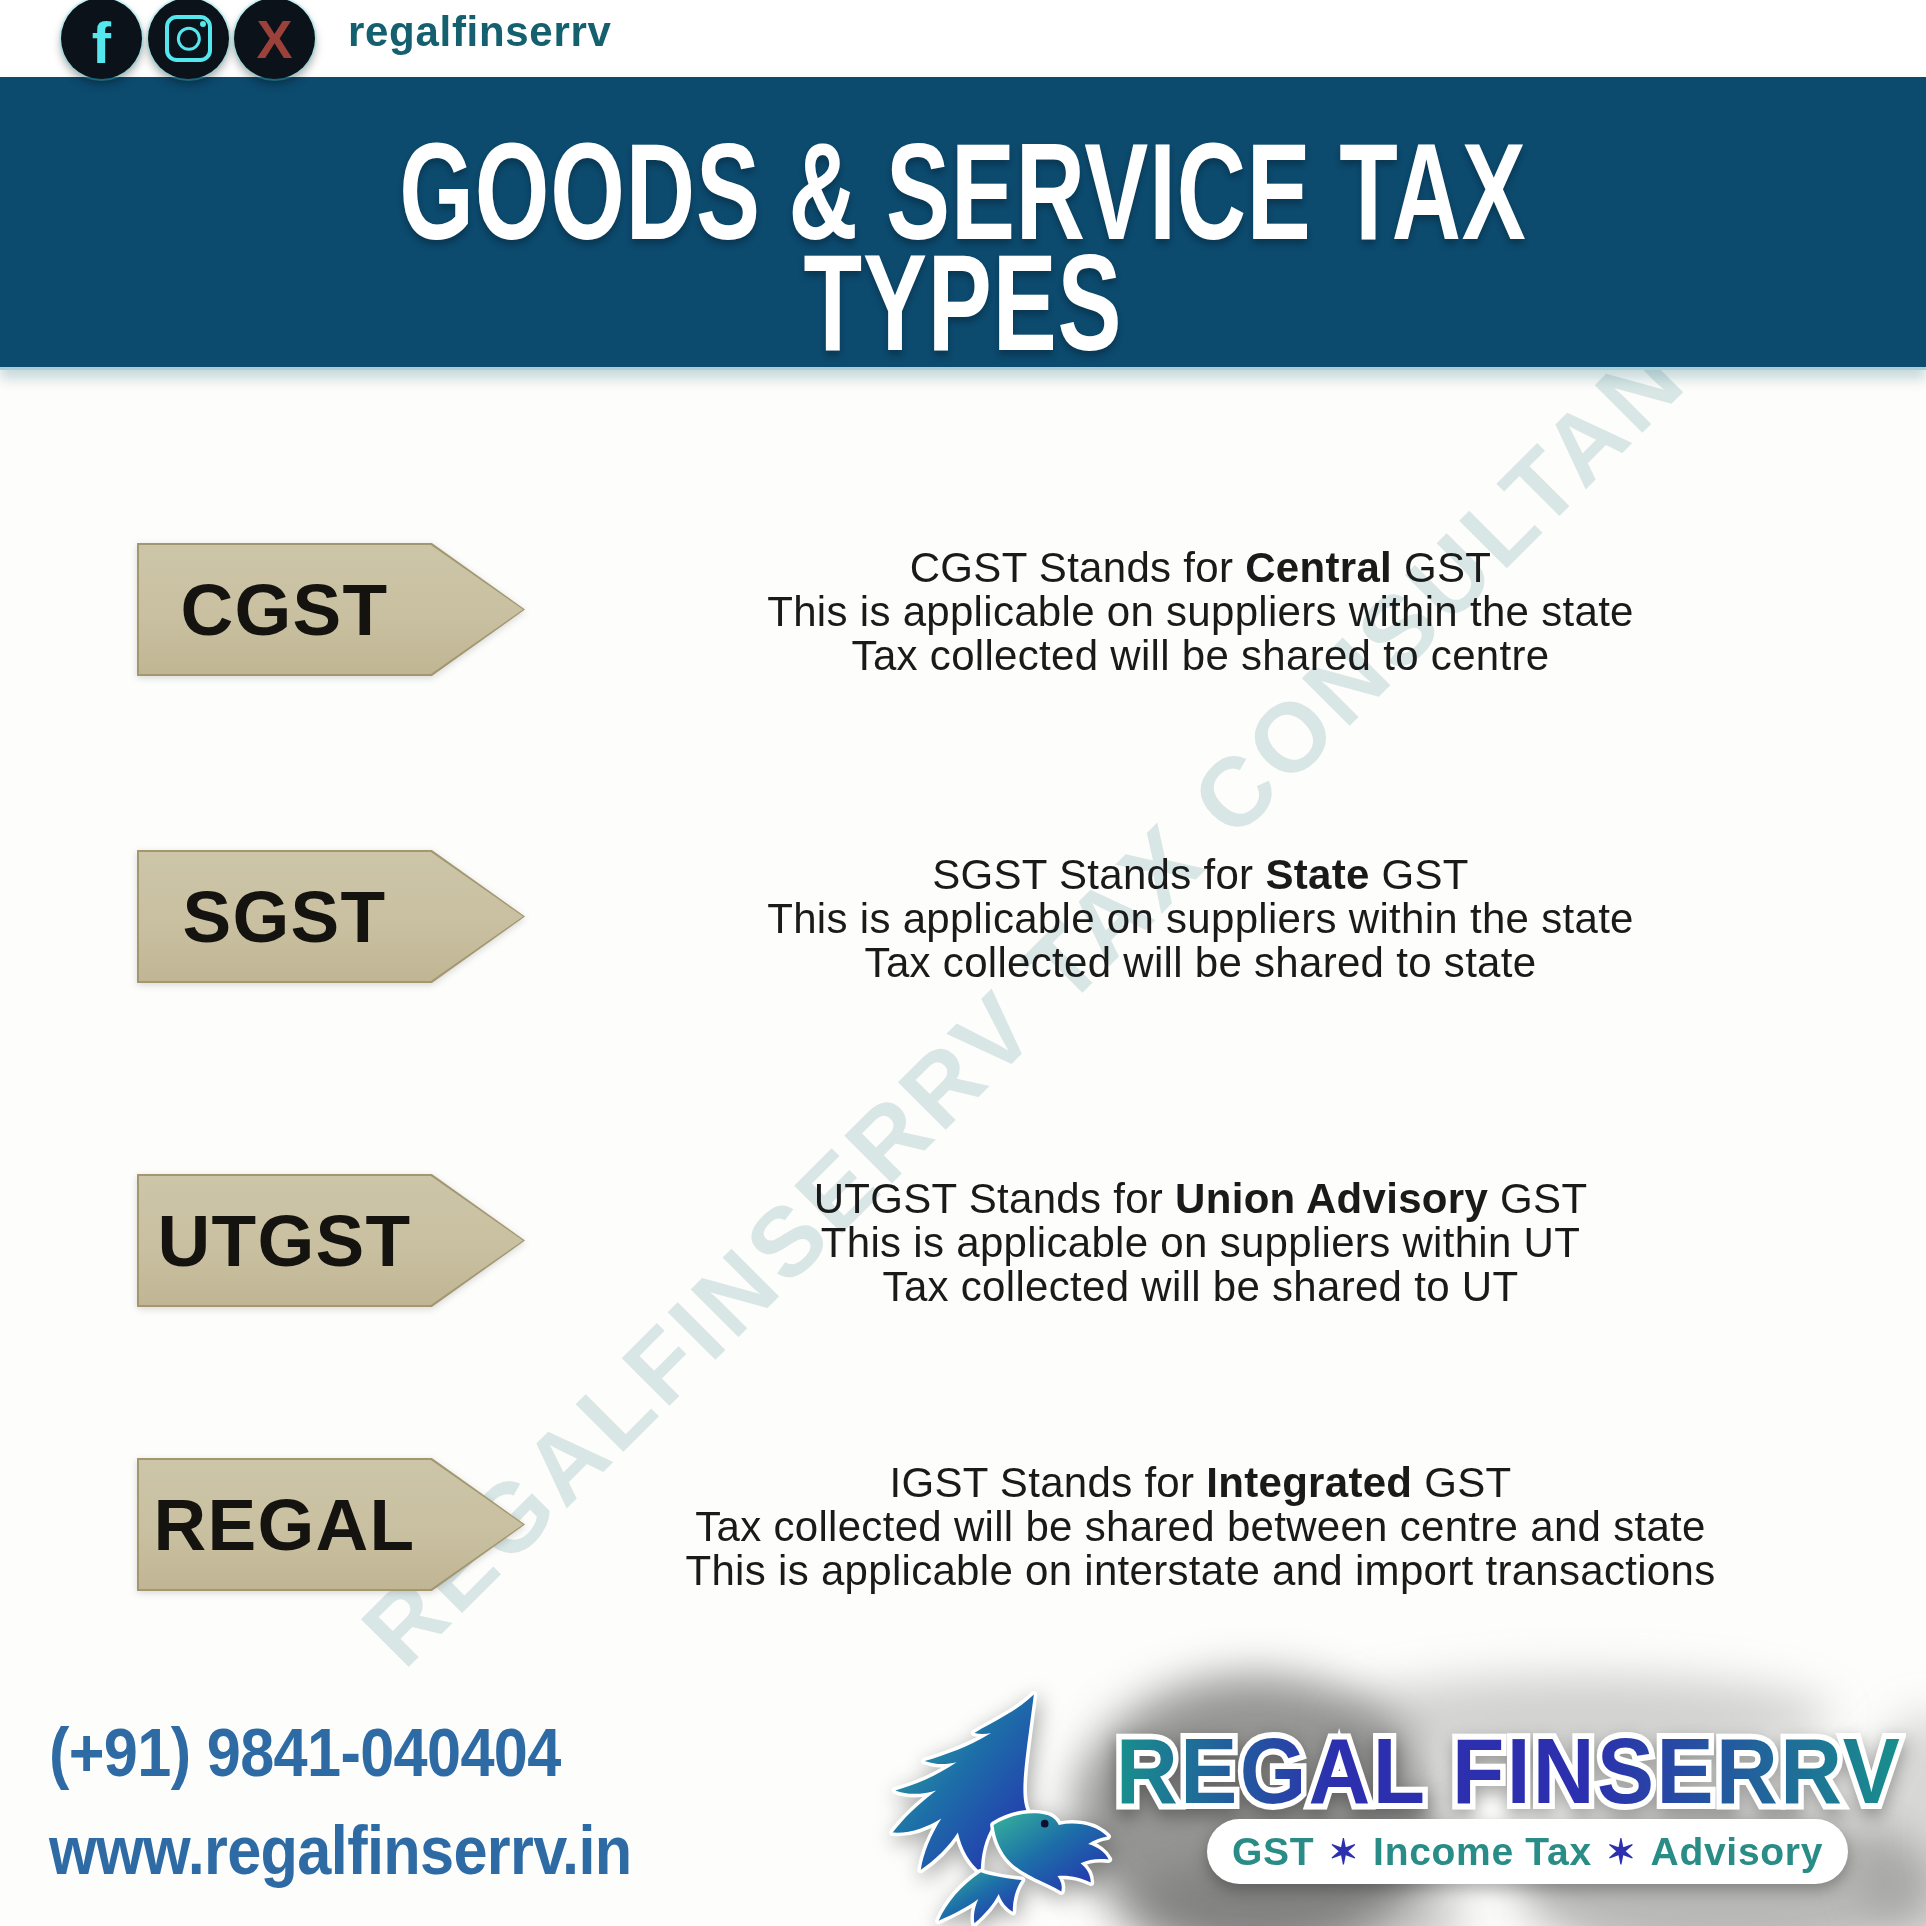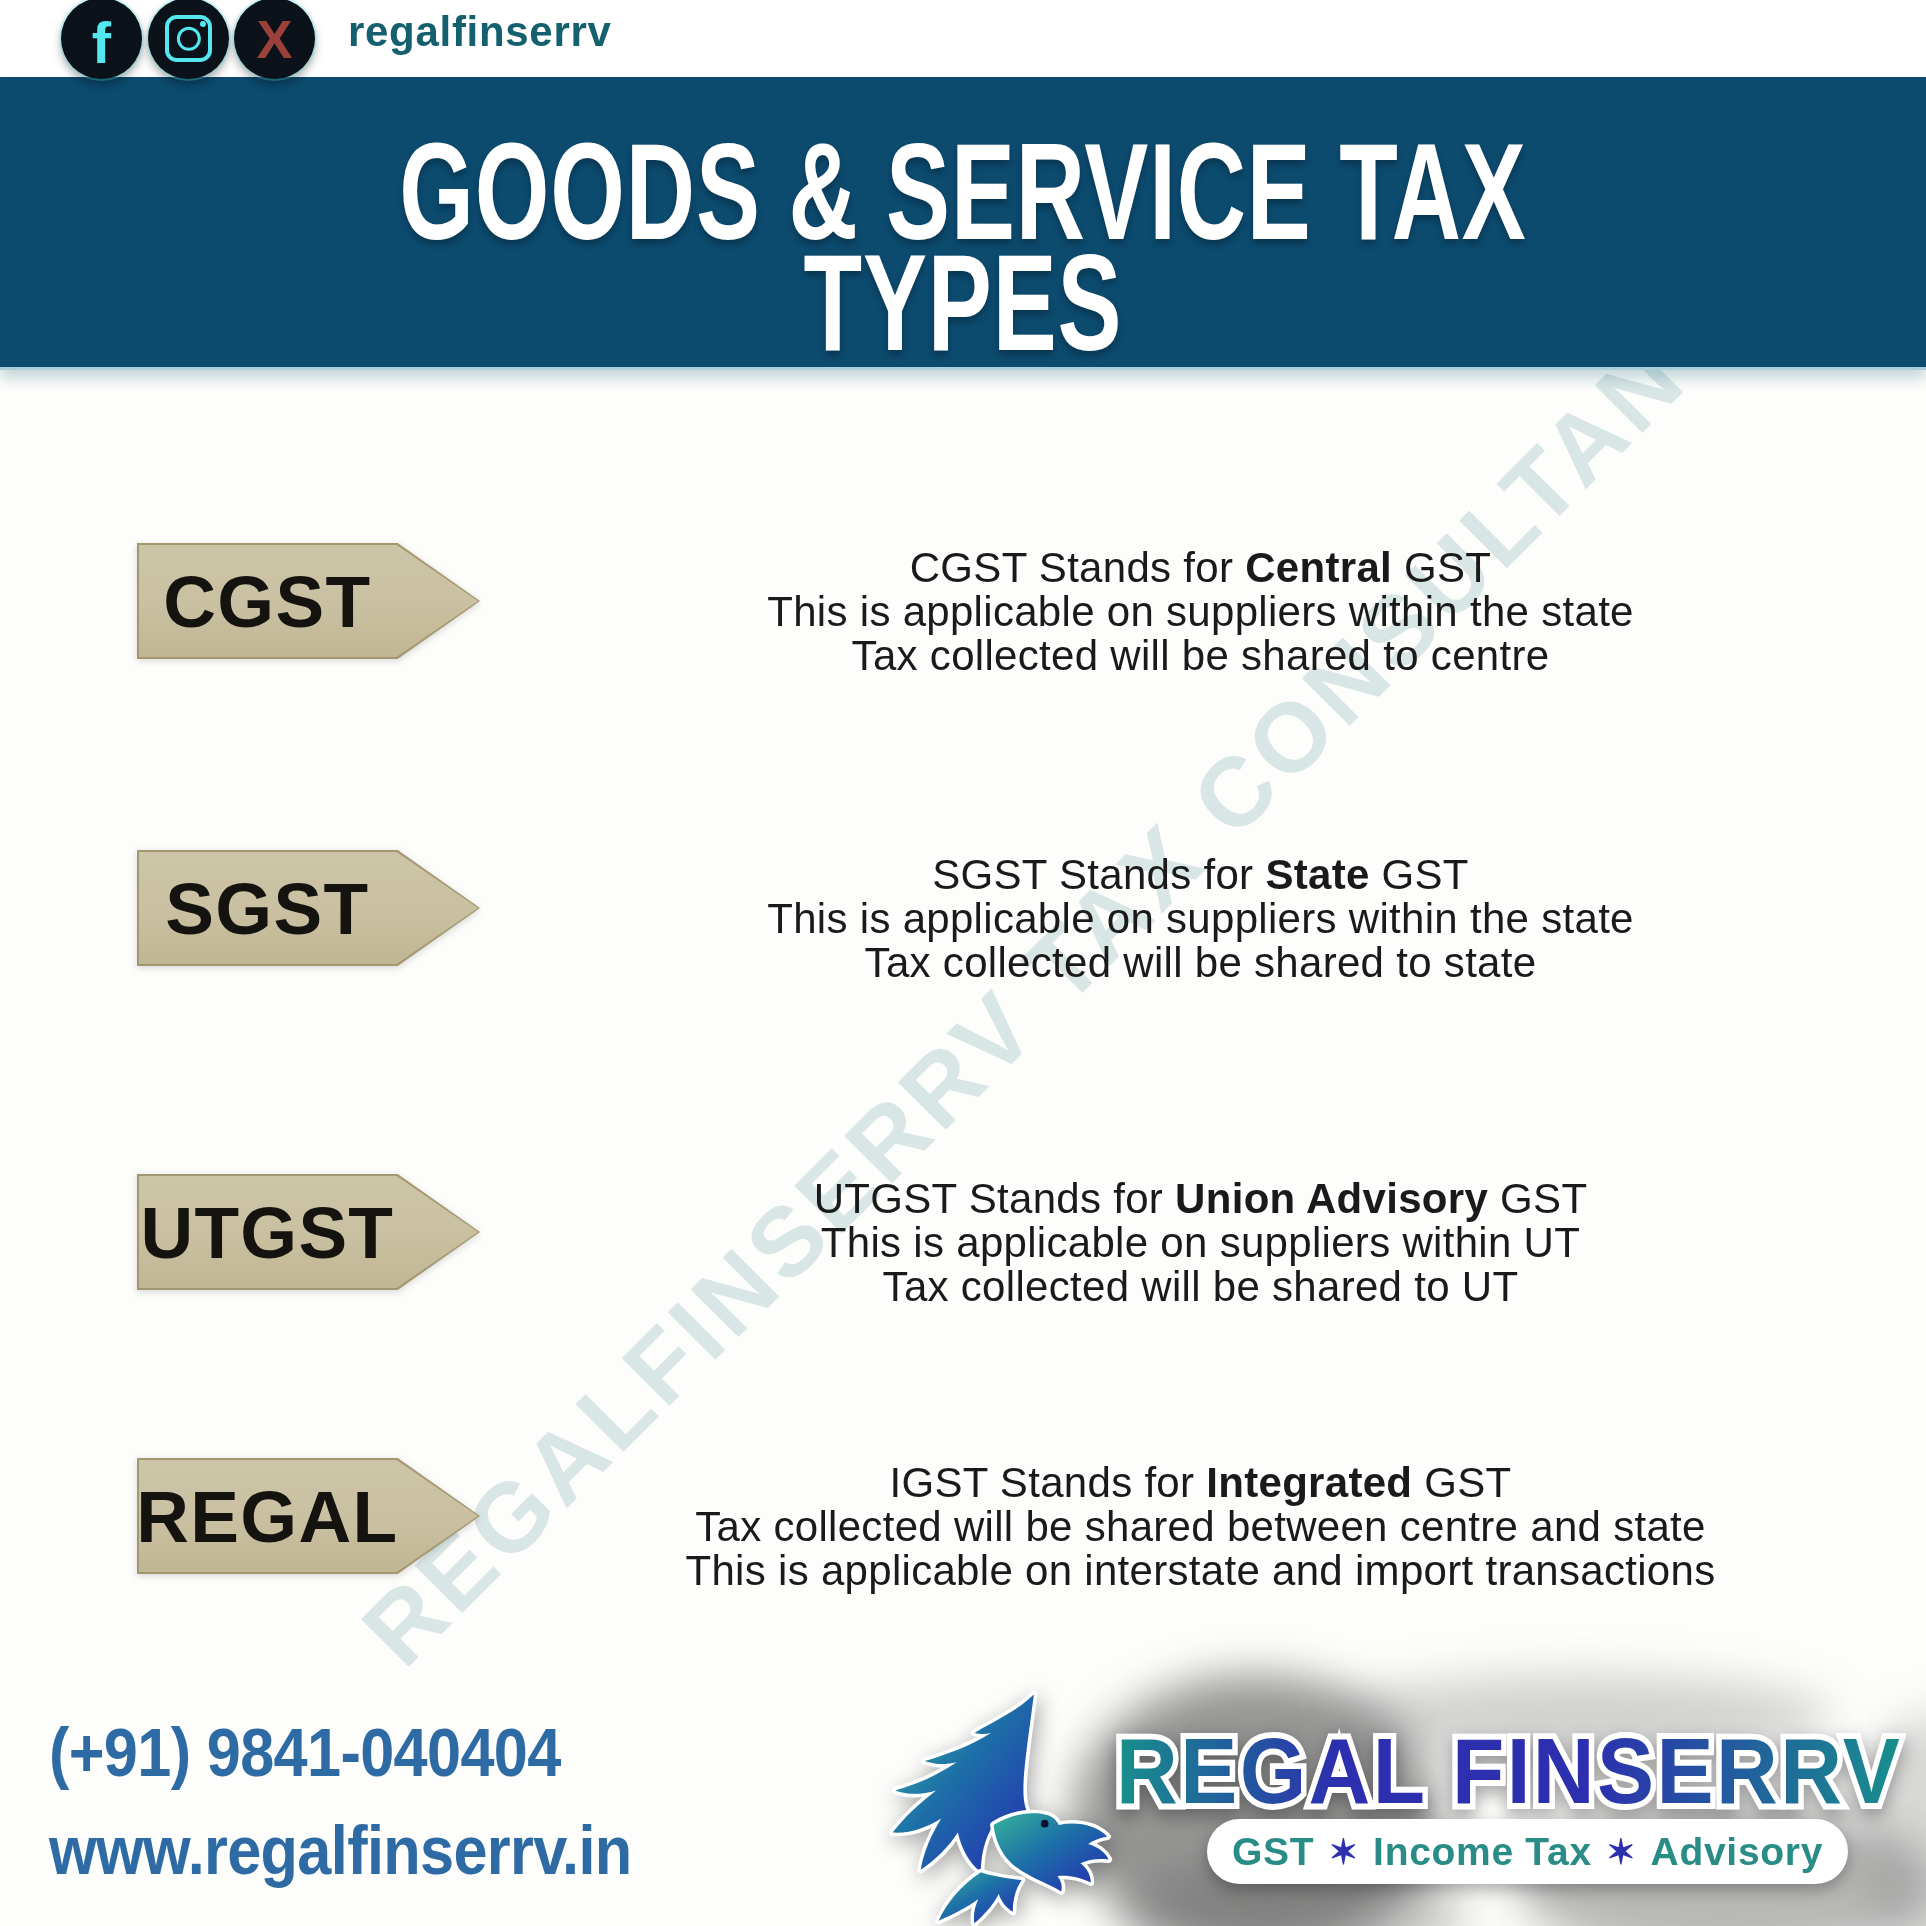--- a/index.html
+++ b/index.html
@@ -50,21 +50,21 @@
   .banner .line{
     height:111px;line-height:111px;color:#ffffff;font-weight:700;
     font-size:137px;letter-spacing:1.3px;transform:scaleX(0.70);transform-origin:center;
     text-shadow:0 5.2px 7.9px rgba(0,0,0,0.25);white-space:nowrap;
   }
   .banner .line1{margin-top:59px;}
 
   
   .row{position:absolute;left:0;right:0;z-index:5;}
   .r1{top:543px;} .r2{top:850px;} .r3{top:1174px;} .r4{top:1458px;}
-  .chev{position:absolute;left:137px;top:0;width:343px;height:116px;filter:drop-shadow(0 2.6px 3.9px rgba(0,0,0,0.15));}
+  .chev{position:absolute;left:137px;top:0;width:343px;height:133px;filter:drop-shadow(0 2.6px 3.9px rgba(0,0,0,0.15));padding-left:45px;}
   .chev .shape{position:absolute;inset:0;clip-path:polygon(0 0,76% 0,100% 50%,76% 100%,0 100%);background:#a2976f;}
   .chev .shape-in{position:absolute;inset:2px;clip-path:polygon(0 0,76% 0,100% 50%,76% 100%,0 100%);
     background:linear-gradient(180deg,#cdc5a8 0%,#c9c0a1 55%,#c0b694 100%);}
   .chev .lbl{
     position:absolute;left:0;top:0;width:76%;height:100%;
     display:flex;align-items:center;justify-content:center;
     font-size:73px;font-weight:700;color:#14130f;letter-spacing:1.3px;
   }
   .rowtext{
     position:absolute;left:487px;right:12px;top:2.6px;text-align:center;

